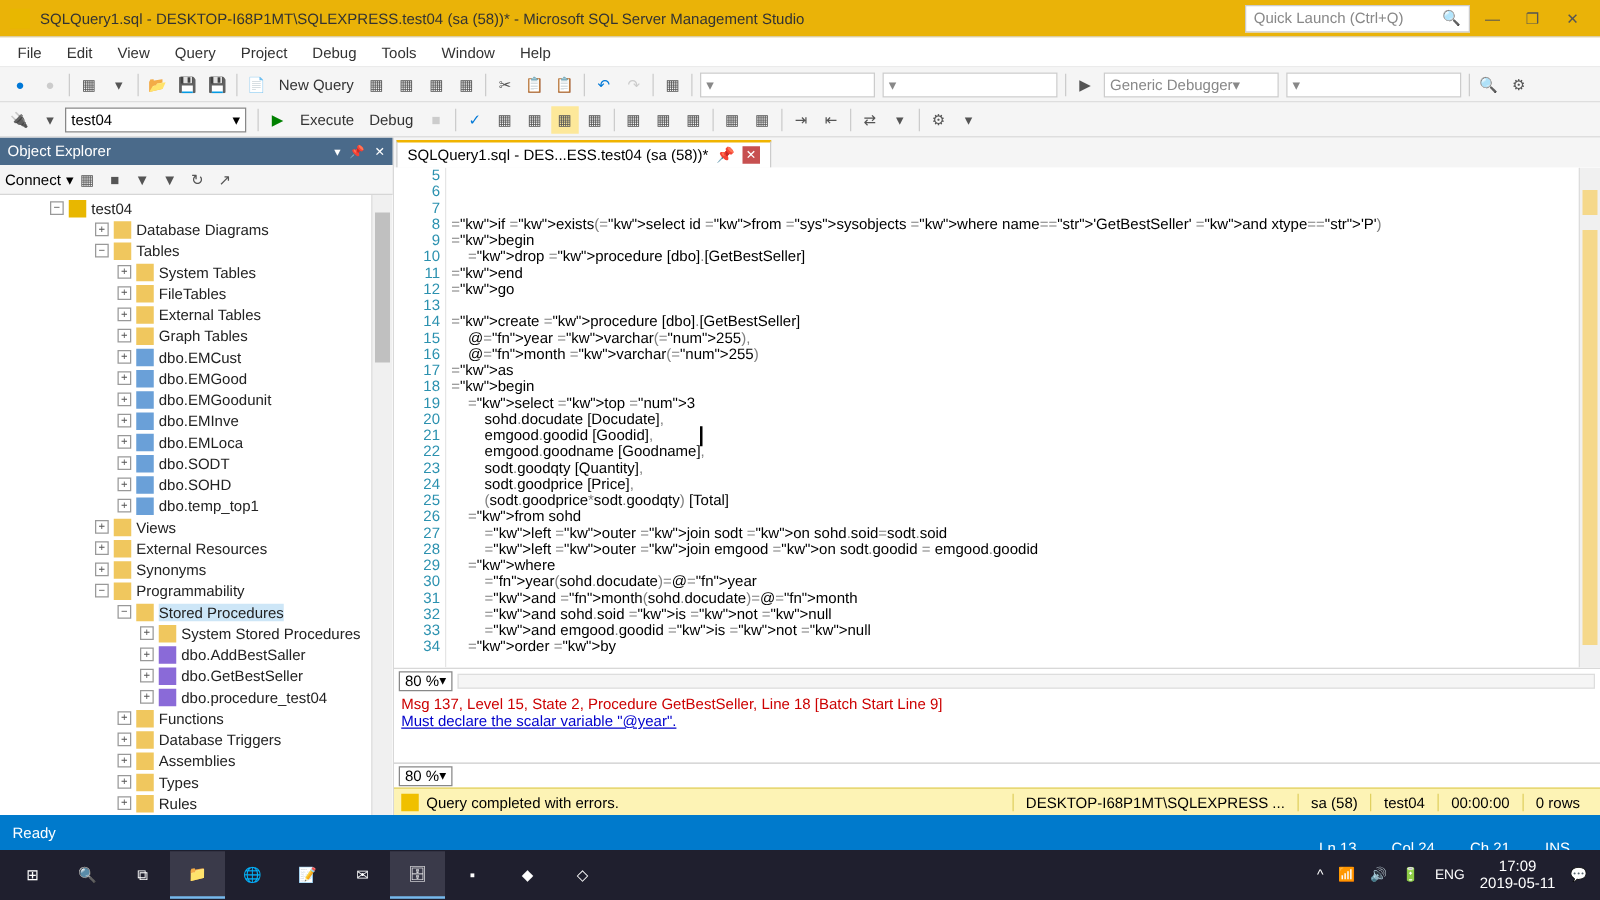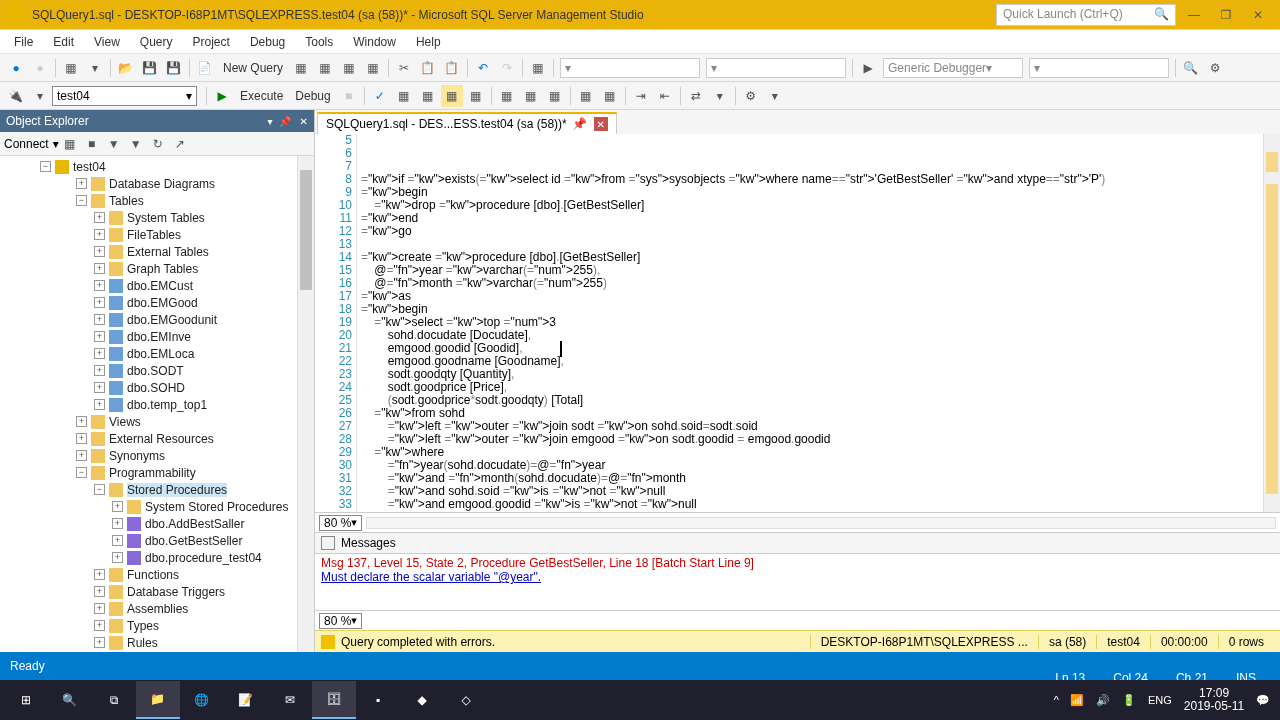--- a/index.html
+++ b/index.html
@@ -423,24 +423,20 @@
           <div class="text-cursor" style="left:245px; top:207px"></div>
         <div class="line"><span class<span="" class="gray">=</span>"kw"&gt;if <span class<span="" class="gray">=</span>"kw"&gt;exists<span class="gray">(</span><span class<span="" class="gray">=</span>"kw"&gt;select id <span class<span="" class="gray">=</span>"kw"&gt;from <span class<span="" class="gray">=</span>"sys"&gt;sysobjects <span class<span="" class="gray">=</span>"kw"&gt;where name<span class="gray">=</span><span class<span="" class="gray">=</span>"str"&gt;'GetBestSeller' <span class<span="" class="gray">=</span>"kw"&gt;and xtype<span class="gray">=</span><span class<span="" class="gray">=</span>"str"&gt;'P'<span class="gray">)</span></div><div class="line"><span class<span="" class="gray">=</span>"kw"&gt;begin</div><div class="line">    <span class<span="" class="gray">=</span>"kw"&gt;drop <span class<span="" class="gray">=</span>"kw"&gt;procedure [dbo]<span class="gray">.</span>[GetBestSeller]</div><div class="line"><span class<span="" class="gray">=</span>"kw"&gt;end</div><div class="line"><span class<span="" class="gray">=</span>"kw"&gt;go</div><div class="line"></div><div class="line"><span class<span="" class="gray">=</span>"kw"&gt;create <span class<span="" class="gray">=</span>"kw"&gt;procedure [dbo]<span class="gray">.</span>[GetBestSeller]</div><div class="line">    @<span class<span="" class="gray">=</span>"fn"&gt;year <span class<span="" class="gray">=</span>"kw"&gt;varchar<span class="gray">(</span><span class<span="" class="gray">=</span>"num"&gt;255<span class="gray">)</span><span class="gray">,</span></div><div class="line">    @<span class<span="" class="gray">=</span>"fn"&gt;month <span class<span="" class="gray">=</span>"kw"&gt;varchar<span class="gray">(</span><span class<span="" class="gray">=</span>"num"&gt;255<span class="gray">)</span></div><div class="line"><span class<span="" class="gray">=</span>"kw"&gt;as</div><div class="line"><span class<span="" class="gray">=</span>"kw"&gt;begin</div><div class="line">    <span class<span="" class="gray">=</span>"kw"&gt;select <span class<span="" class="gray">=</span>"kw"&gt;top <span class<span="" class="gray">=</span>"num"&gt;3</div><div class="line">        sohd<span class="gray">.</span>docudate [Docudate]<span class="gray">,</span></div><div class="line">        emgood<span class="gray">.</span>goodid [Goodid]<span class="gray">,</span></div><div class="line">        emgood<span class="gray">.</span>goodname [Goodname]<span class="gray">,</span></div><div class="line">        sodt<span class="gray">.</span>goodqty [Quantity]<span class="gray">,</span></div><div class="line">        sodt<span class="gray">.</span>goodprice [Price]<span class="gray">,</span></div><div class="line">        <span class="gray">(</span>sodt<span class="gray">.</span>goodprice<span class="gray">*</span>sodt<span class="gray">.</span>goodqty<span class="gray">)</span> [Total]</div><div class="line">    <span class<span="" class="gray">=</span>"kw"&gt;from sohd</div><div class="line">        <span class<span="" class="gray">=</span>"kw"&gt;left <span class<span="" class="gray">=</span>"kw"&gt;outer <span class<span="" class="gray">=</span>"kw"&gt;join sodt <span class<span="" class="gray">=</span>"kw"&gt;on sohd<span class="gray">.</span>soid<span class="gray">=</span>sodt<span class="gray">.</span>soid</div><div class="line">        <span class<span="" class="gray">=</span>"kw"&gt;left <span class<span="" class="gray">=</span>"kw"&gt;outer <span class<span="" class="gray">=</span>"kw"&gt;join emgood <span class<span="" class="gray">=</span>"kw"&gt;on sodt<span class="gray">.</span>goodid <span class="gray">=</span> emgood<span class="gray">.</span>goodid</div><div class="line">    <span class<span="" class="gray">=</span>"kw"&gt;where</div><div class="line">        <span class<span="" class="gray">=</span>"fn"&gt;year<span class="gray">(</span>sohd<span class="gray">.</span>docudate<span class="gray">)</span><span class="gray">=</span>@<span class<span="" class="gray">=</span>"fn"&gt;year</div><div class="line">        <span class<span="" class="gray">=</span>"kw"&gt;and <span class<span="" class="gray">=</span>"fn"&gt;month<span class="gray">(</span>sohd<span class="gray">.</span>docudate<span class="gray">)</span><span class="gray">=</span>@<span class<span="" class="gray">=</span>"fn"&gt;month</div><div class="line">        <span class<span="" class="gray">=</span>"kw"&gt;and sohd<span class="gray">.</span>soid <span class<span="" class="gray">=</span>"kw"&gt;is <span class<span="" class="gray">=</span>"kw"&gt;not <span class<span="" class="gray">=</span>"kw"&gt;null</div><div class="line">        <span class<span="" class="gray">=</span>"kw"&gt;and emgood<span class="gray">.</span>goodid <span class<span="" class="gray">=</span>"kw"&gt;is <span class<span="" class="gray">=</span>"kw"&gt;not <span class<span="" class="gray">=</span>"kw"&gt;null</div><div class="line">    <span class<span="" class="gray">=</span>"kw"&gt;order <span class<span="" class="gray">=</span>"kw"&gt;by</div></div>
         <div class="code-scroll"></div>
       </div>
       <div class="zoom-bar">
         <div class="combo">
           <span>80 %</span> ▾
         </div>
         <div style="flex:1;height:12px;background:#f5f5f5;border:1px solid #ddd"></div>
       </div>
-      <div class="messages-header">
-        <span class="icon"></span>
-        <span>Messages</span>
-      </div>
       <div class="messages-body">
         <div class="err1">Msg 137, Level 15, State 2, Procedure GetBestSeller, Line 18 [Batch Start Line 9]</div>
         <div class="err2">Must declare the scalar variable "@year".</div>
       </div>
       <div class="zoom-bar">
         <div class="combo">
           <span>80 %</span> ▾
         </div>
       </div>
       <div class="statusbar2">

